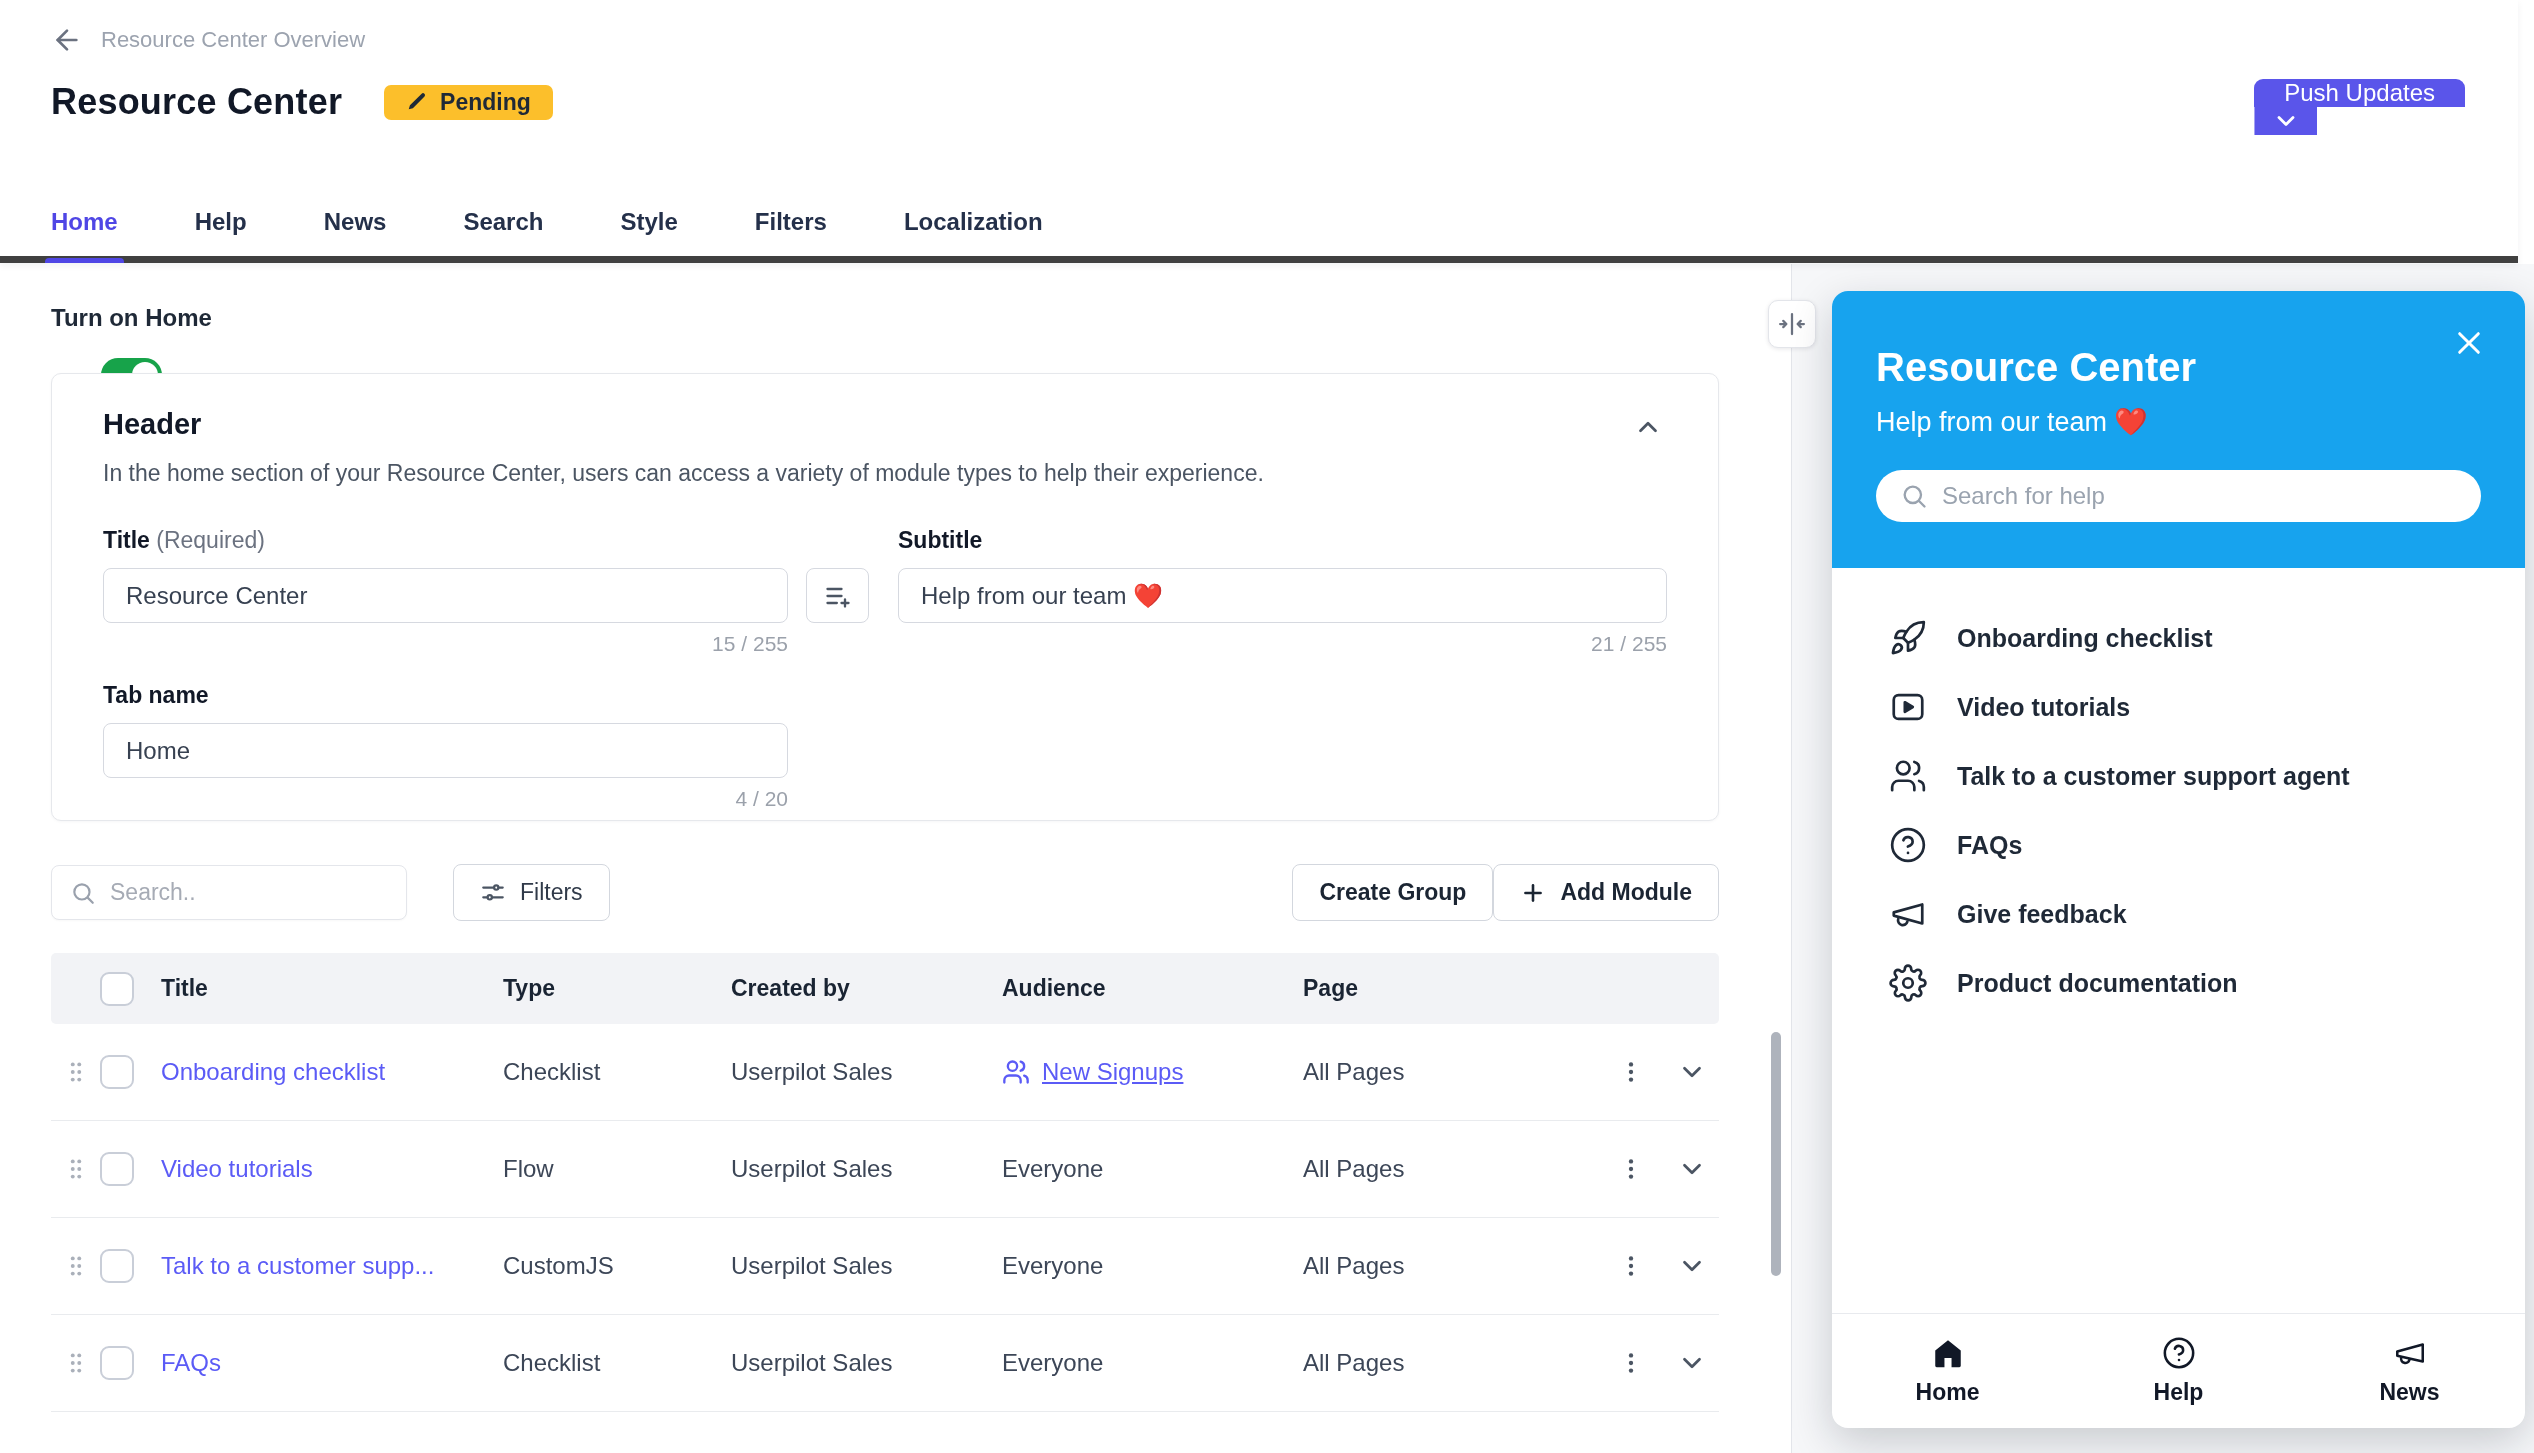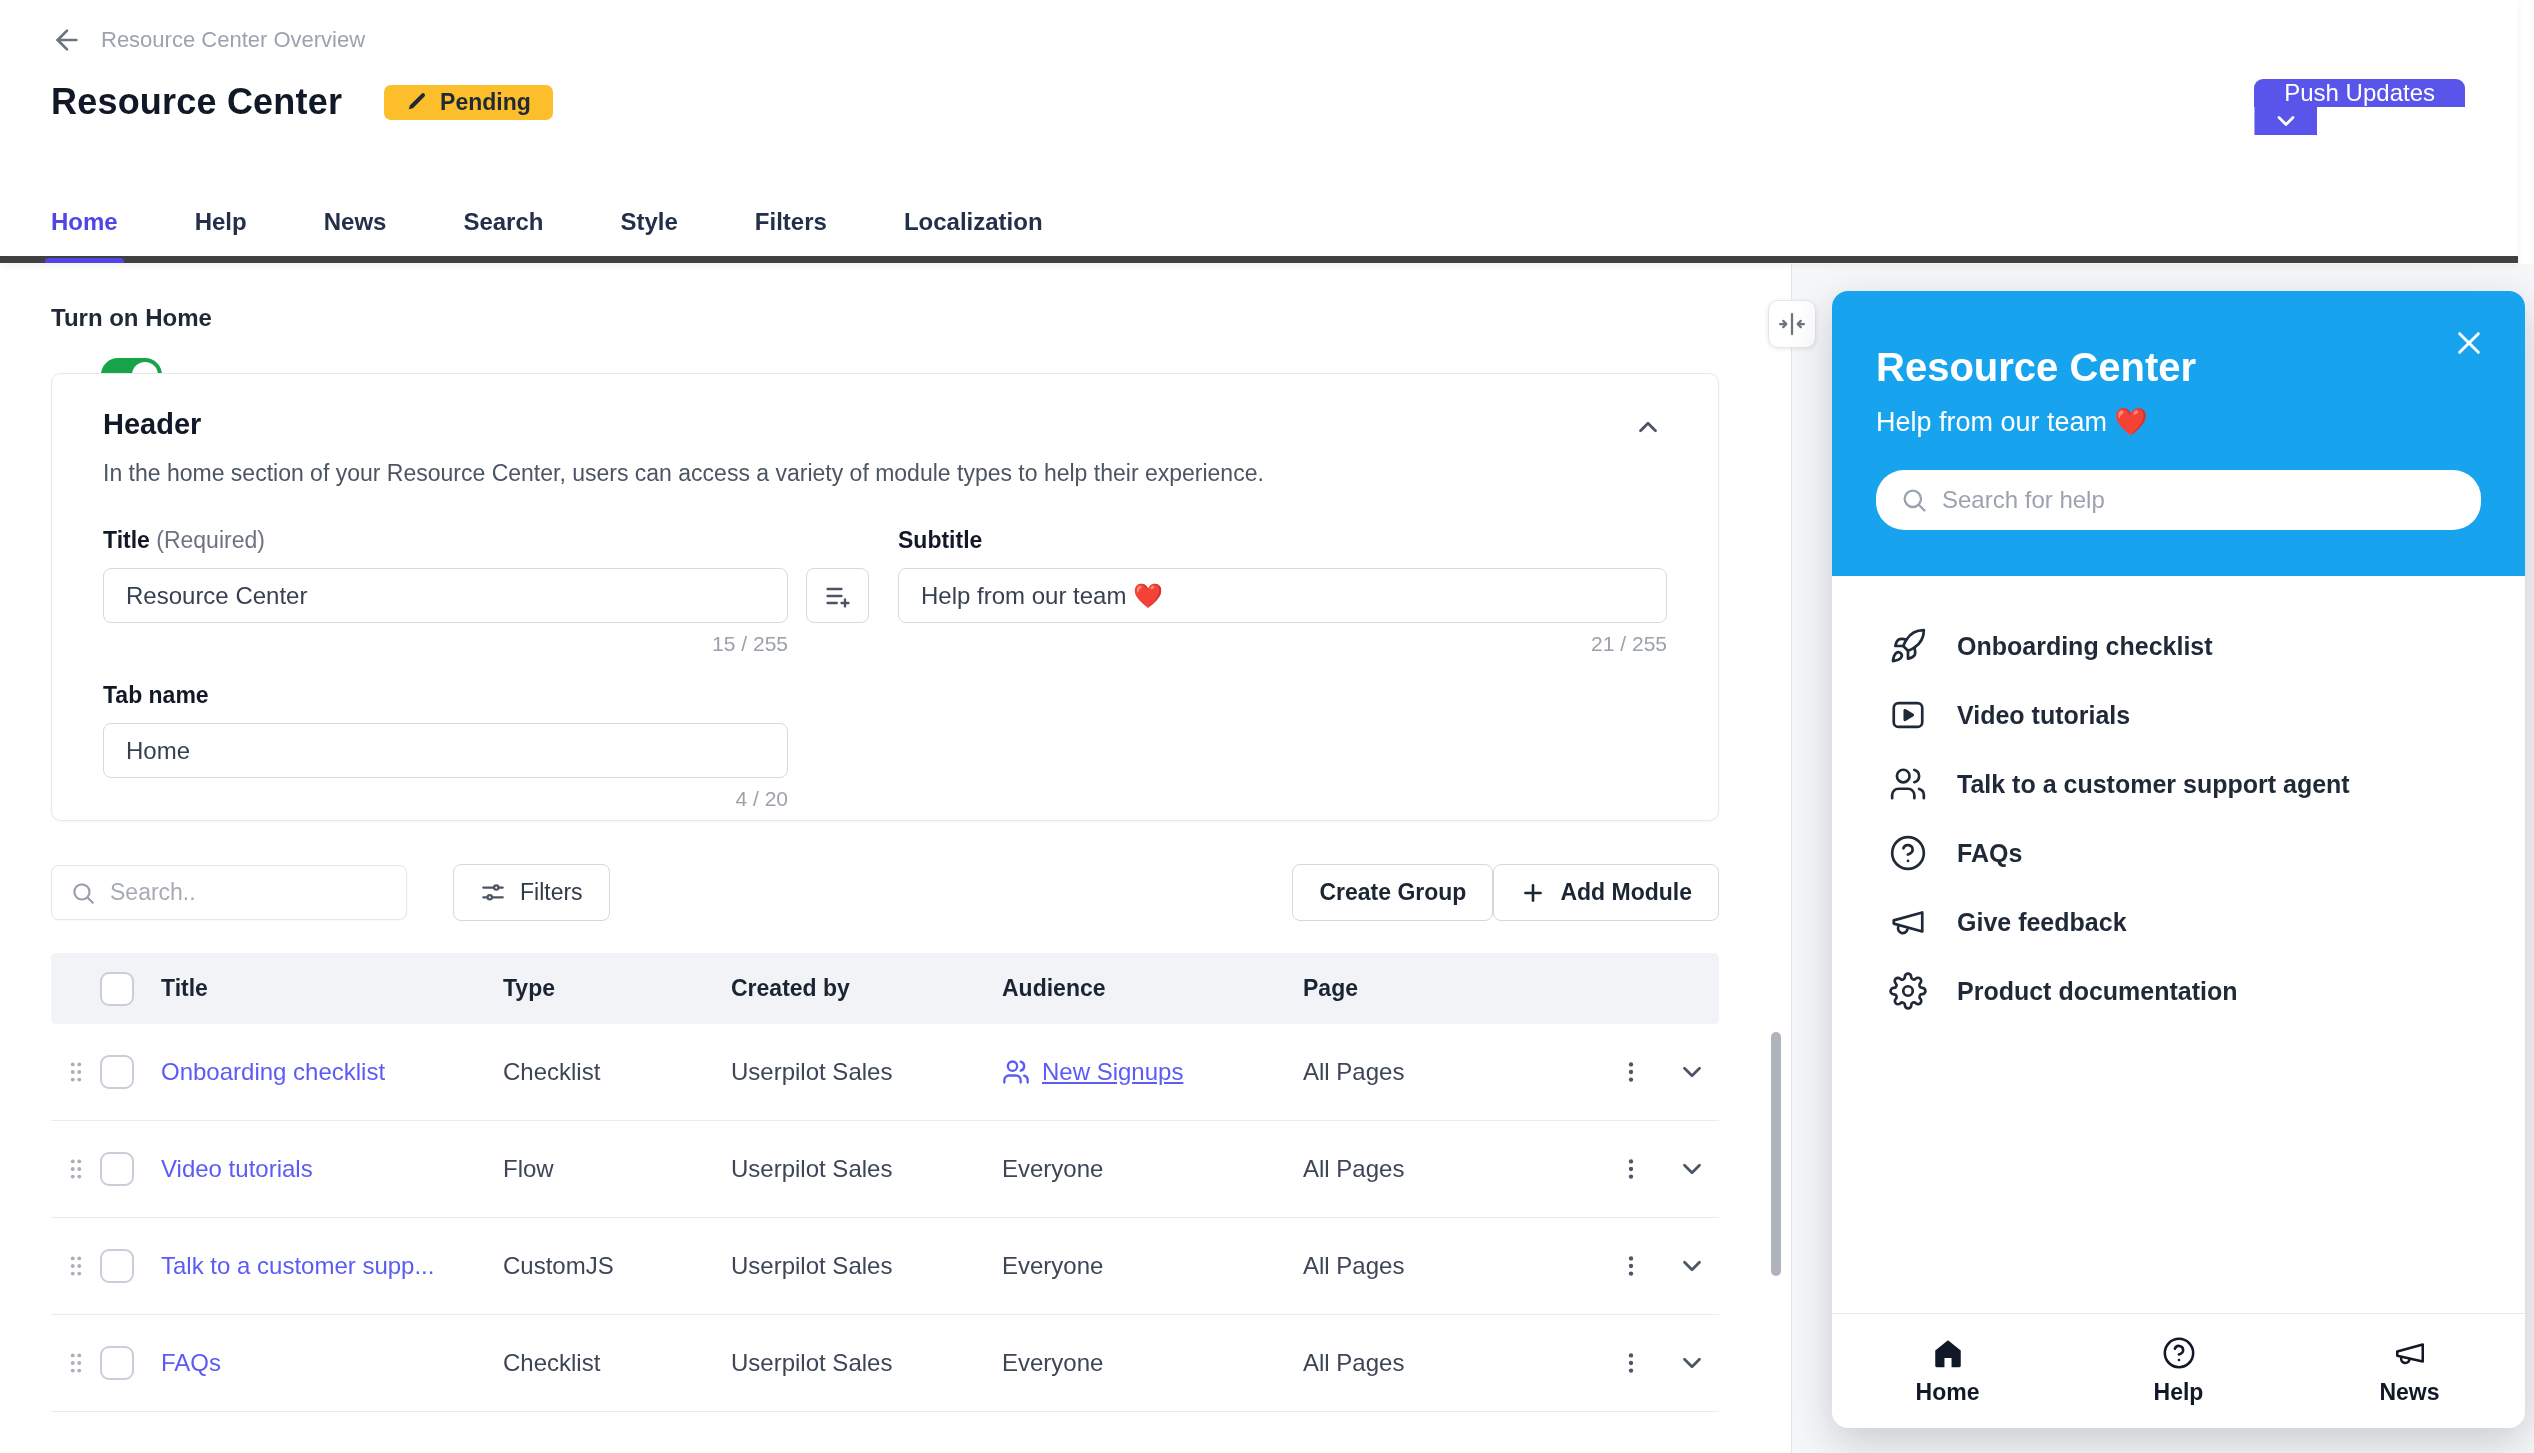--- a/index.html
+++ b/index.html
@@ -86,21 +86,21 @@
                    box-shadow:0 1px 4px rgba(16,24,40,0.10); cursor:col-resize; }
 
   
   .preview-backdrop { position:absolute; left:1792px; top:264px; right:0; bottom:0; background:#f6f7f9; }
   .preview-panel { position:absolute; left:1832px; top:291px; width:693px; height:1137px; background:#fff; border-radius:16px;
                    box-shadow:0 14px 44px rgba(15,23,42,0.20); overflow:hidden; display:flex; flex-direction:column; z-index:8; }
   .pv-header { background:#17a3ee; padding:40px 44px 46px 44px; position:relative; flex:0 0 auto; }
   .pv-close { position:absolute; top:32px; right:36px; background:none; border:none; cursor:pointer; padding:4px; }
   .pv-title { color:#fff; font-size:40px; font-weight:700; margin-top:14px; }
   .pv-subtitle { color:#fff; font-size:27px; margin-top:16px; }
-  .pv-search { margin-top:32px; background:#fff; border-radius:28px; height:60px; display:flex; align-items:center;
+  .pv-search { margin-top:32px; background:#fff; border-radius:28px; height:52px; display:flex; align-items:center;
                gap:14px; padding:0 24px; }
   .pv-search input { border:none; outline:none; flex:1; font-size:24px; color:#374151; font-family:inherit; background:transparent; min-width:0; }
   .pv-search input::placeholder { color:#9aa3af; }
   .pv-body { flex:1 1 auto; overflow:hidden; }
   .pv-list { padding:51px 40px 0 57px; display:flex; flex-direction:column; gap:31px; }
   .pv-item { display:flex; align-items:center; gap:30px; cursor:pointer; }
   .pv-item-label { font-size:25px; font-weight:700; color:#1f2937; }
   .pv-nav { flex:0 0 auto; height:115px; border-top:1px solid #e8eaee; display:flex; }
   .pv-nav-item { flex:1; display:flex; flex-direction:column; align-items:center; justify-content:center; gap:9px; cursor:pointer; }
   .pv-nav-label { font-size:23px; font-weight:700; color:#111827; }

